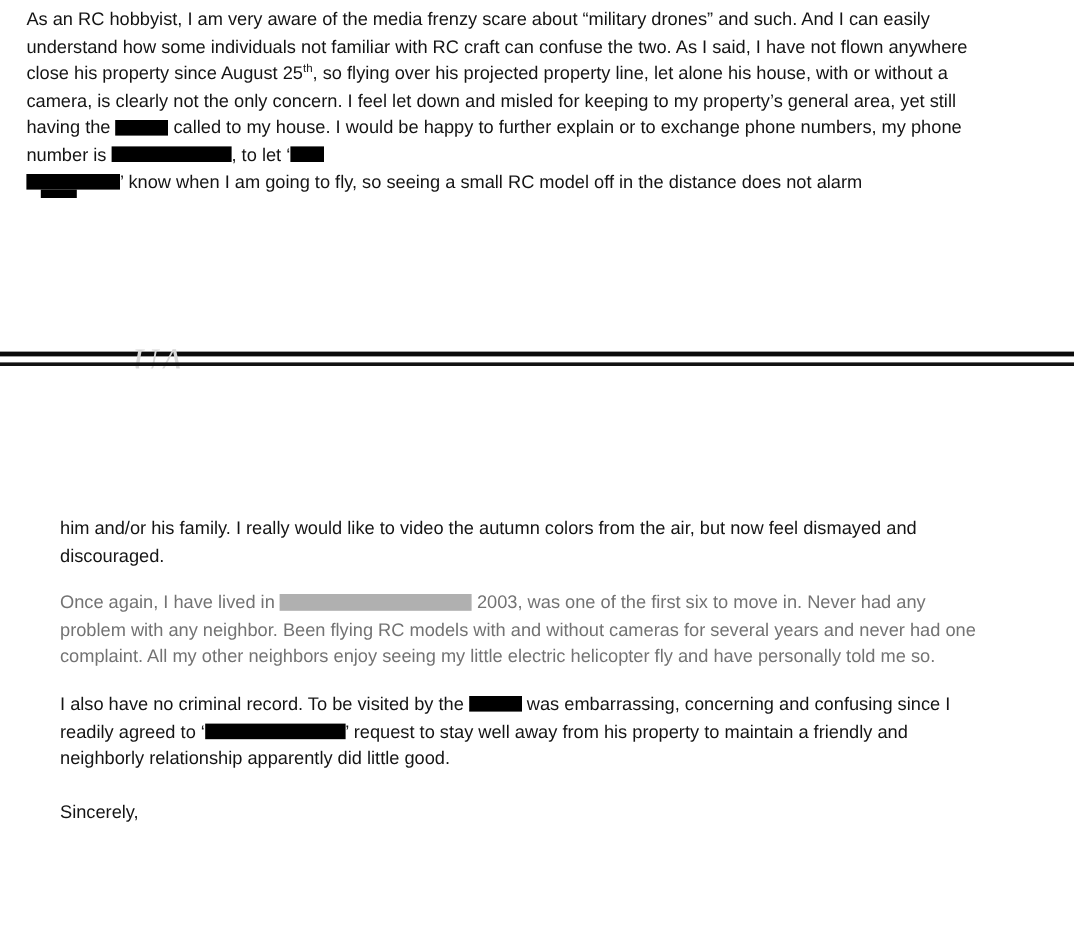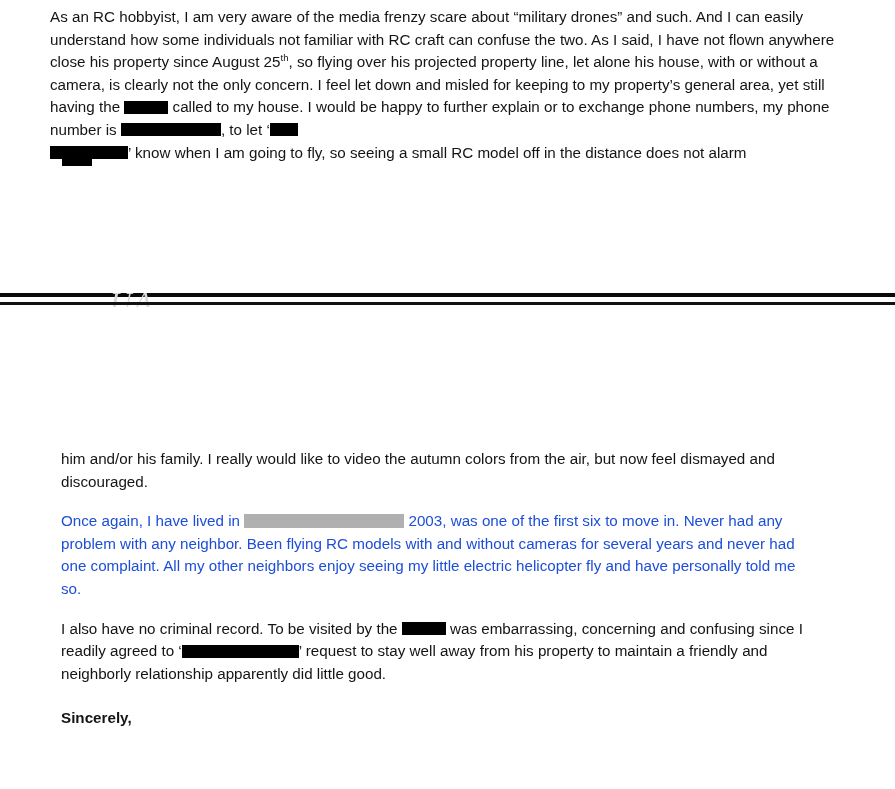--- a/index.html
+++ b/index.html
@@ -25,21 +25,21 @@
     right: 0;
   }
   .para {
     font-size: 15.2px;
     line-height: 22.6px;
     color: #141414;
     margin: 0 0 14px 0;
     text-align: left;
   }
   .faded {
-    color: #1d4ed8;
+    color: #737373;
   }
   .faded .redact {
     background: #b0b0b0;
   }
   .redact {
     display: inline-block;
     background: #000000;
     vertical-align: middle;
     position: relative;
     top: -1px;
@@ -47,21 +47,21 @@
   .redact.r1 { width: 44px; height: 13px; }
   .redact.r2 { width: 100px; height: 13px; }
   .redact.r3 { width: 28px; height: 13px; }
   .redact.r5 { width: 44px; height: 13px; }
   .redact.r6 { width: 117px; height: 13px; }
   .redact.r7 { width: 160px; height: 14px; }
 
   
   #top-block {
     top: 6px;
-    padding: 0 52px 0 50px;
+    padding: 0 52px 0 22px;
   }
   #top-block .para {
     margin-bottom: 0;
   }
   sup {
     font-size: 9.6px;
     vertical-align: super;
     line-height: 0;
   }
 
@@ -119,33 +119,31 @@
     font-family: "Liberation Serif", serif;
     font-size: 30px;
     font-style: italic;
     letter-spacing: 2px;
     overflow: hidden;
     white-space: nowrap;
   }
 
   
   #bottom-block {
-    top: 448px;
+    top: 430px;
     padding: 0 80px 0 50px;
-    margin-left: 11px;
   }
   #bottom-block .para {
     margin-bottom: 17px;
   }
   #bottom-block .para.tight {
     margin-bottom: 16px;
   }
   .sig {
     margin-top: 22px;
-    font-weight: bold;
   }
 </style>
 </head>
 <body>
 
 <div class="page">
 
   <div class="scan-block" id="top-block">
     <p class="para">
       <span>As an RC hobbyist, I am very aware of the media frenzy scare about “military drones” and such.  And I can easily understand how some individuals not familiar with RC craft can confuse the two.  As I said, I have not flown anywhere close his property since August 25</span><sup>th</sup><span>, so flying over his projected property line, let alone his house, with or without a camera, is clearly not the only concern.  I feel let down and misled for keeping to my property’s general area, yet still having the </span><span class="redact r1"></span><span> called to my house.  I would be happy to further explain or to exchange phone numbers, my phone number is </span><span class="redact r2"></span><span>, to let ‘</span><span class="redact r3"></span><br><span class="redact-tail"></span><span>’ know when I am going to fly, so seeing  a  small RC model off in the distance does not alarm</span>

